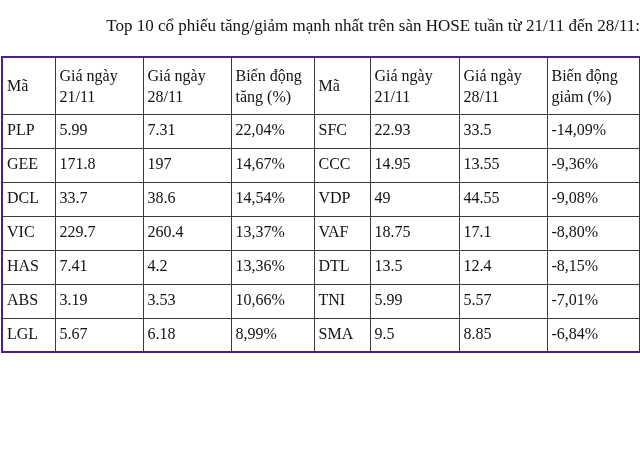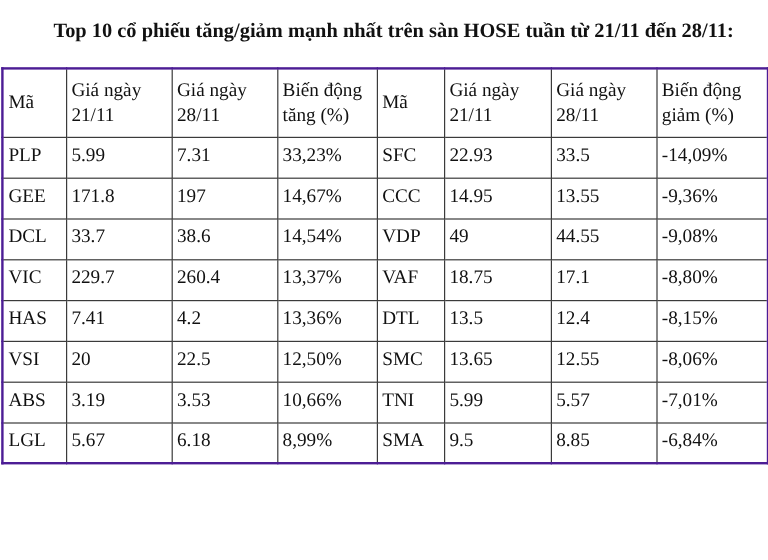--- a/index.html
+++ b/index.html
@@ -9,22 +9,22 @@
   }
   body {
     width: 640px;
     height: 467px;
     overflow: hidden;
     color: #111111;
     font-family: "Liberation Serif", serif;
   }
   .title {
     margin-top: 15px;
-    text-align: center;
-    font-weight: bold;
+    text-align: right;
+    font-weight: normal;
     font-size: 17px;
     line-height: 22px;
     white-space: nowrap;
     padding-left: 16px;
   }
   table.stock-table {
     margin-top: 19px;
     margin-left: 1px;
     width: 638px;
     table-layout: fixed;
@@ -89,21 +89,21 @@
         <th>Giá ngày 21/11</th>
         <th>Giá ngày 28/11</th>
         <th>Biến động giảm (%)</th>
       </tr>
     </thead>
     <tbody>
         <tr>
     <td>PLP</td>
     <td>5.99</td>
     <td>7.31</td>
-    <td>33,23%</td>
+    <td>22,04%</td>
     <td>SFC</td>
     <td>22.93</td>
     <td>33.5</td>
     <td>-14,09%</td>
   </tr>
         <tr>
     <td>GEE</td>
     <td>171.8</td>
     <td>197</td>
     <td>14,67%</td>
@@ -136,30 +136,20 @@
     <td>HAS</td>
     <td>7.41</td>
     <td>4.2</td>
     <td>13,36%</td>
     <td>DTL</td>
     <td>13.5</td>
     <td>12.4</td>
     <td>-8,15%</td>
   </tr>
         <tr>
-    <td>VSI</td>
-    <td>20</td>
-    <td>22.5</td>
-    <td>12,50%</td>
-    <td>SMC</td>
-    <td>13.65</td>
-    <td>12.55</td>
-    <td>-8,06%</td>
-  </tr>
-        <tr>
     <td>ABS</td>
     <td>3.19</td>
     <td>3.53</td>
     <td>10,66%</td>
     <td>TNI</td>
     <td>5.99</td>
     <td>5.57</td>
     <td>-7,01%</td>
   </tr>
         <tr>

